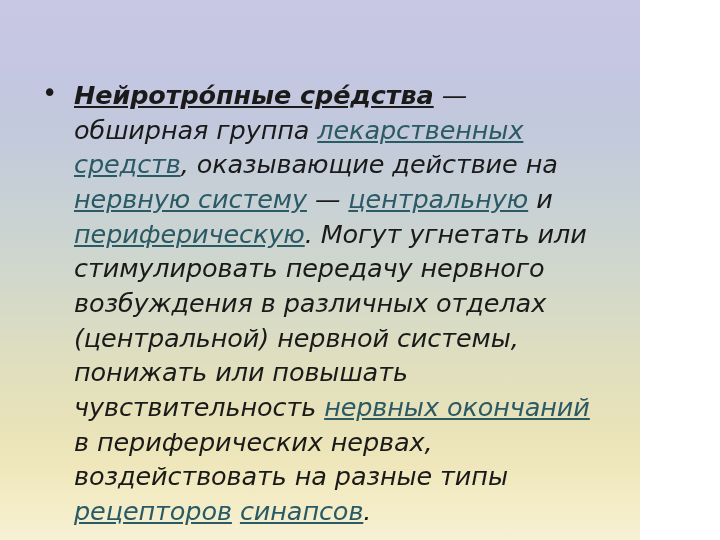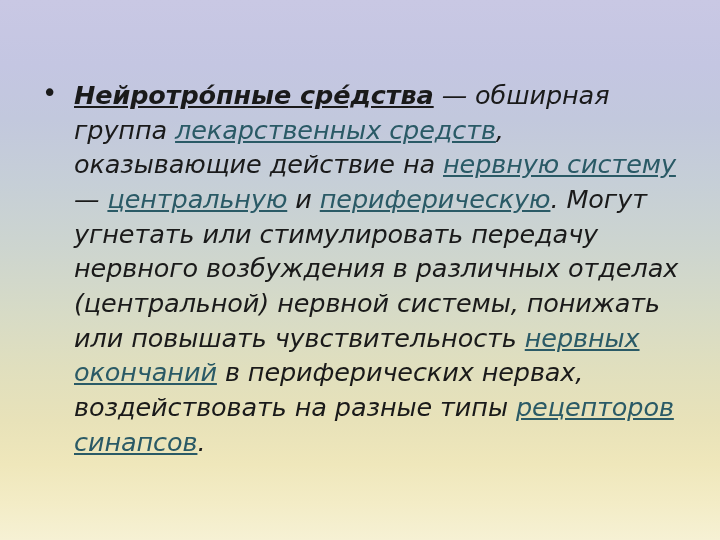--- a/index.html
+++ b/index.html
@@ -7,21 +7,21 @@
     padding: 0;
   }
   body {
     width: 720px;
     height: 540px;
     overflow: hidden;
     font-family: "DejaVu Sans", sans-serif;
   }
   .slide {
     position: relative;
-    width: 720px;
+    width: 640px;
     height: 540px;
     box-sizing: border-box;
     background: linear-gradient(to bottom,
         #c9c8e4 0%,
         #c4c6e2 12%,
         #c2c8dd 22%,
         #c6cfd7 34%,
         #cdd5cf 46%,
         #d7dbc6 58%,
         #e0dfbe 68%,

